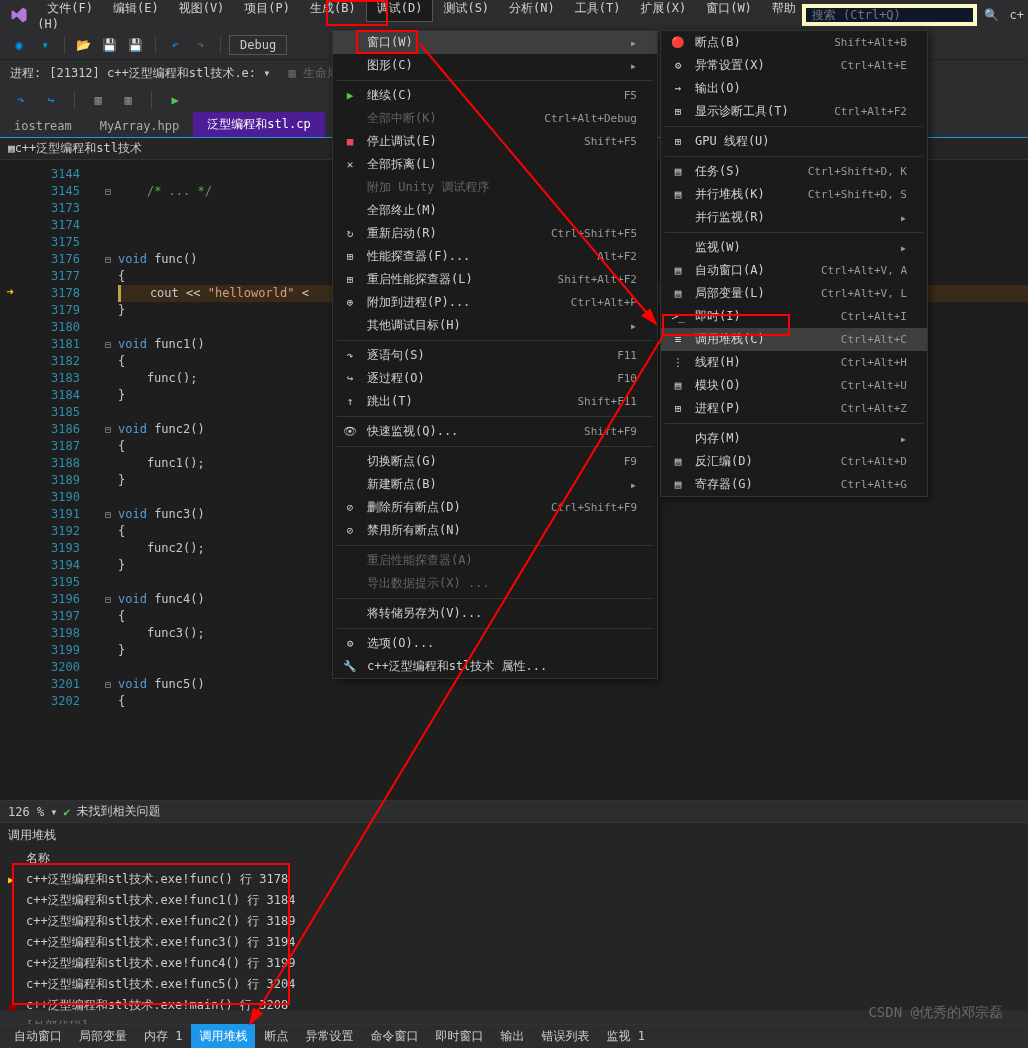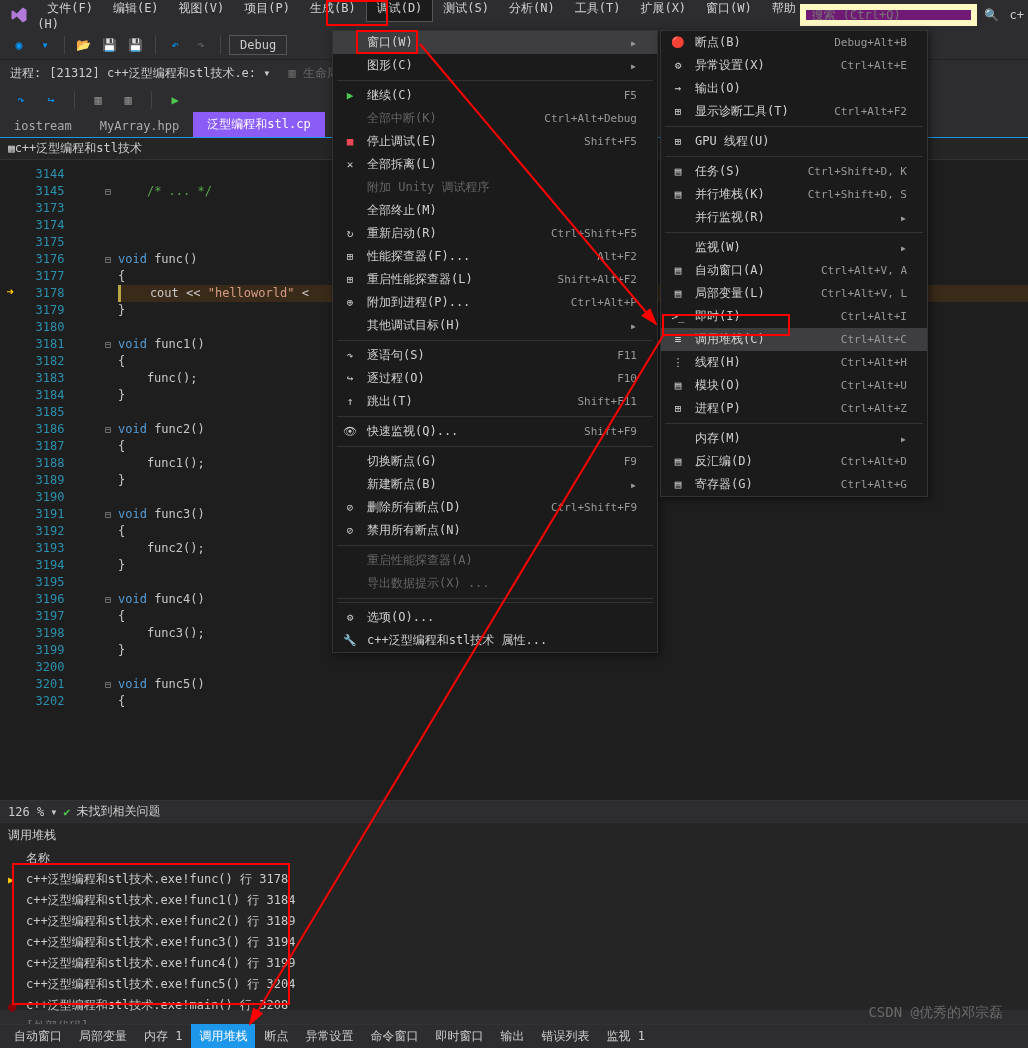--- a/index.html
+++ b/index.html
@@ -1,35 +1,35 @@
 <!DOCTYPE html>
 <html><head>
 <meta charset="utf-8">
 <style>
 *{box-sizing:border-box;margin:0;padding:0;font-family:"Microsoft YaHei",Consolas,monospace;font-size:12px;user-select:none}
 body{background:#2d2d30;color:#d0d0d0;width:1028px;height:1048px;overflow:hidden;position:relative}
 .menubar{background:#2d2d30;display:flex;align-items:center;height:30px;padding:0 4px;gap:0}
 .vs-logo{width:22px;height:22px;margin:0 8px 0 4px;display:flex;align-items:center;justify-content:center}
 .menubar-item{padding:6px 10px;cursor:pointer;color:#d0d0d0}
 .menubar-item.active{background:#1b1b1c;border:1px solid #555}
-.search-box{margin-left:auto;background:#701a75;border:6px solid #fef9c3;width:180px;height:22px;padding:2px 6px;color:#999}
+.search-box{margin-left:auto;background:#0f172a;border:4px solid #fef9c3;width:180px;height:22px;padding:2px 6px;color:#999}
 .search-icon{margin-left:4px;color:#999;padding:4px}
 .menubar-right{margin-left:6px;color:#ccc}
 .toolbar{background:#2d2d30;height:30px;display:flex;align-items:center;padding:2px 8px;gap:4px;border-bottom:1px solid #222}
 .tb-btn{width:22px;height:22px;display:flex;align-items:center;justify-content:center;color:#0097fb}
 .tb-sep{width:1px;height:18px;background:#444;margin:0 4px}
 .tb-debug{border:1px solid #555;padding:2px 10px;color:#ccc;background:#2d2d30}
 .processbar{height:26px;display:flex;align-items:center;padding:0 10px;gap:8px;color:#ccc;font-size:12px}
 .toolbar2{height:28px;display:flex;align-items:center;padding:0 10px;gap:8px}
 .tabstrip{height:24px;display:flex;align-items:flex-end;background:#2d2d30;border-bottom:1px solid #1c97ea}
 .tab{padding:4px 14px;color:#aaa;cursor:pointer}
-.tab.active{background:#8b5cf6;color:#fff}
+.tab.active{background:#4c1d95;color:#fff}
 .doc-header{height:22px;background:#252526;border-bottom:1px solid #333;display:flex;align-items:center;padding:0 8px;color:#ccc;font-size:11px}
 .editor{position:relative;background:#1e1e1e;height:640px;display:flex;font-family:Consolas,monospace;font-size:13px}
-.gutter{width:78px;text-align:center;color:#2b91af;padding-top:6px}
+.gutter{width:78px;text-align:right;color:#2b91af;padding-top:6px}
 .gutter div{height:17px;line-height:17px;padding-right:18px}
 .fold-col{width:20px;padding-top:6px}
 .fold-col div{height:17px;display:flex;align-items:center;justify-content:center;color:#888;font-size:10px}
 .code{flex:1;padding-top:6px;color:#c8c8c8;position:relative}
 .code-line{height:17px;line-height:17px;white-space:pre}
 .kw{color:#569cd6}
 .str{color:#d69d85}
 .cmt{color:#57a64a}
 .code-bp{background:#3a2a1a}
 .hl-border{border-left:3px solid #b8a544}
@@ -433,38 +433,43 @@
       <span class="sm-icon" style="color:#ccc"></span>
       <span class="sm-label">重启性能探查器(A)</span>
       <span class="sm-shortcut"></span>
     </div>
     <div class="submenu-item disabled">
       <span class="sm-icon" style="color:#ccc"></span>
       <span class="sm-label">导出数据提示(X) ...</span>
       <span class="sm-shortcut"></span>
     </div>
     <div class="submenu-sep"></div>
+    <div class="submenu-item">
+      <span class="sm-icon" style="color:#ccc"></span>
+      <span class="sm-label">将转储另存为(V)...</span>
+      <span class="sm-shortcut"></span>
+    </div>
     <div class="submenu-sep"></div>
     <div class="submenu-item">
       <span class="sm-icon" style="color:#ccc">⚙</span>
       <span class="sm-label">选项(O)...</span>
       <span class="sm-shortcut"></span>
     </div>
     <div class="submenu-item">
       <span class="sm-icon" style="color:#ccc">🔧</span>
       <span class="sm-label">c++泛型编程和stl技术 属性...</span>
       <span class="sm-shortcut"></span>
     </div>
   </div>
 
 <div class="submenu" style="left:660px;top:30px;width:268px" id="winmenu">
     <div class="submenu-item">
       <span class="sm-icon">🔴</span>
       <span class="sm-label">断点(B)</span>
-      <span class="sm-shortcut">Debug+Alt+B</span>
+      <span class="sm-shortcut">Shift+Alt+B</span>
     </div>
     <div class="submenu-item">
       <span class="sm-icon">⚙</span>
       <span class="sm-label">异常设置(X)</span>
       <span class="sm-shortcut">Ctrl+Alt+E</span>
     </div>
     <div class="submenu-item">
       <span class="sm-icon">→</span>
       <span class="sm-label">输出(O)</span>
       <span class="sm-shortcut"></span>

